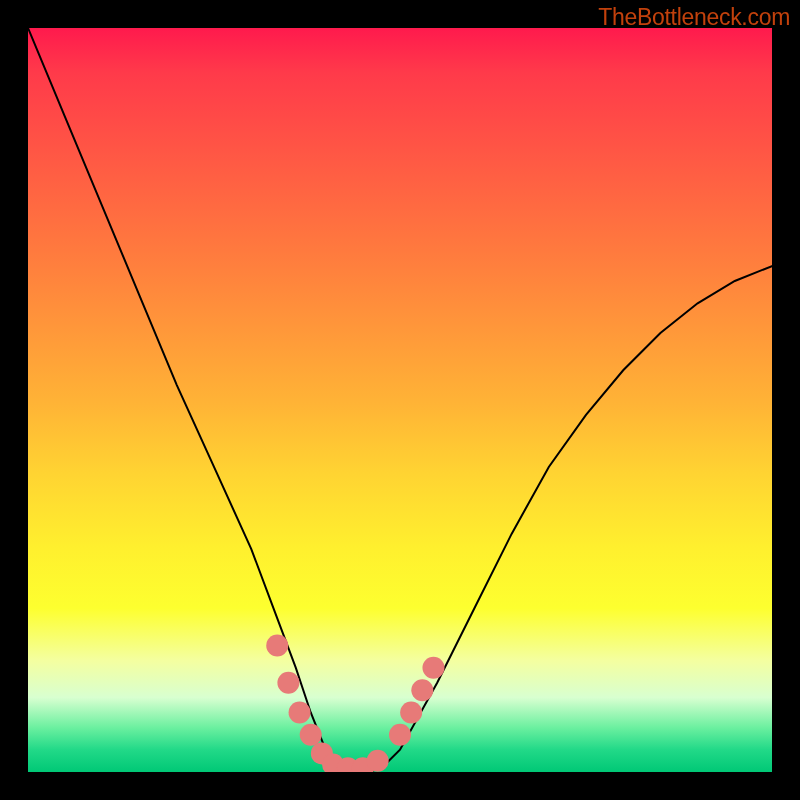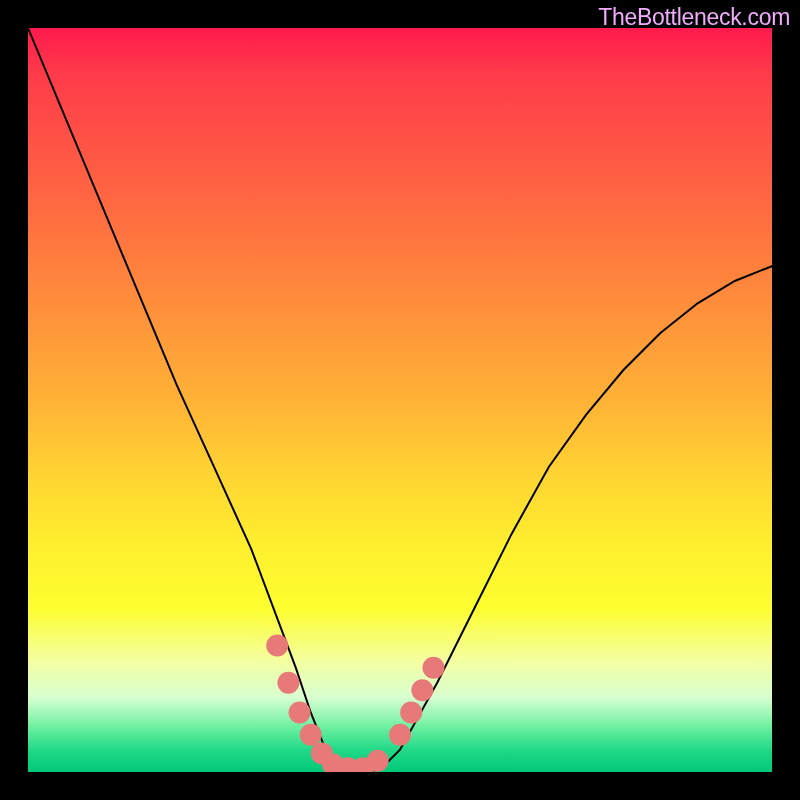--- a/index.html
+++ b/index.html
@@ -45,21 +45,21 @@
     position: absolute;
     top: 0;
     left: 0;
     width: 744px;
     height: 744px;
   }
   .watermark {
     position: absolute;
     top: 4px;
     right: 10px;
-    color: #f0abfc;
+    color: #c2410c;
     font-size: 23px;
     font-weight: 500;
     letter-spacing: -0.3px;
     user-select: none;
   }
 </style>
 </head>
 <body>
 
 <div class="frame">

